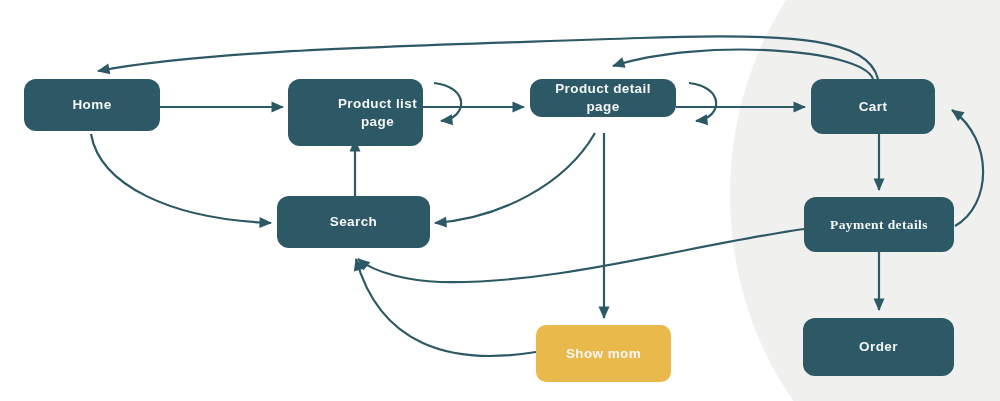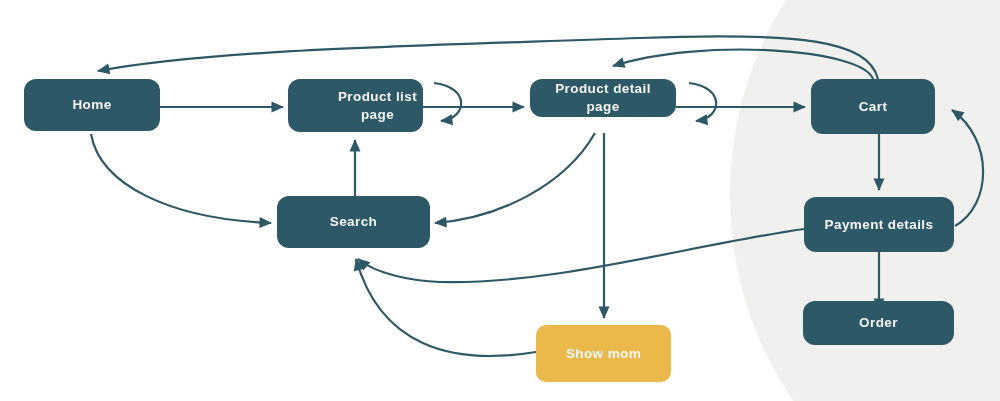--- a/index.html
+++ b/index.html
@@ -100,37 +100,37 @@
         <path d="M 878 79 C 868 40 800 32 640 38 C 450 45 220 48 98 71" class="edge" marker-end="url(#arrowhead)"></path>
         <path d="M 434 83 C 470 87 468 118 441 121" class="edge" marker-end="url(#arrowhead)"></path>
         <path d="M 689 83 C 725 87 723 118 696 121" class="edge" marker-end="url(#arrowhead)"></path>
       </g>
   </svg>
 
   <div id="nodes-layer">
       <div class="node" style="left: 24px; top: 79px; width: 136px; height: 52px;">
         <span class="node-label">Home</span>
       </div>
-      <div class="node" style="left: 288px; top: 79px; width: 135px; height: 53px; padding-left: 44px;">
+      <div class="node" style="left: 288px; top: 79px; width: 135px; height: 67px; padding-left: 44px;">
         <span class="node-label">Product list
 page</span>
       </div>
       <div class="node" style="left: 530px; top: 79px; width: 146px; height: 38px;">
         <span class="node-label">Product detail
 page</span>
       </div>
       <div class="node" style="left: 811px; top: 79px; width: 124px; height: 55px;">
         <span class="node-label">Cart</span>
       </div>
       <div class="node" style="left: 277px; top: 196px; width: 153px; height: 52px;">
         <span class="node-label">Search</span>
       </div>
-      <div class="node" style="left: 804px; top: 197px; width: 150px; height: 55px;">
+      <div class="node" style="left: 804px; top: 197px; width: 150px; height: 55px; font-family: Liberation Serif, serif;">
         <span class="node-label">Payment details</span>
       </div>
       <div class="node accent" style="left: 536px; top: 325px; width: 135px; height: 57px;">
         <span class="node-label">Show mom</span>
       </div>
-      <div class="node" style="left: 803px; top: 301px; width: 151px; height: 44px;">
+      <div class="node" style="left: 803px; top: 318px; width: 151px; height: 58px;">
         <span class="node-label">Order</span>
       </div>
     </div>
 </div>
 
 </body></html>

